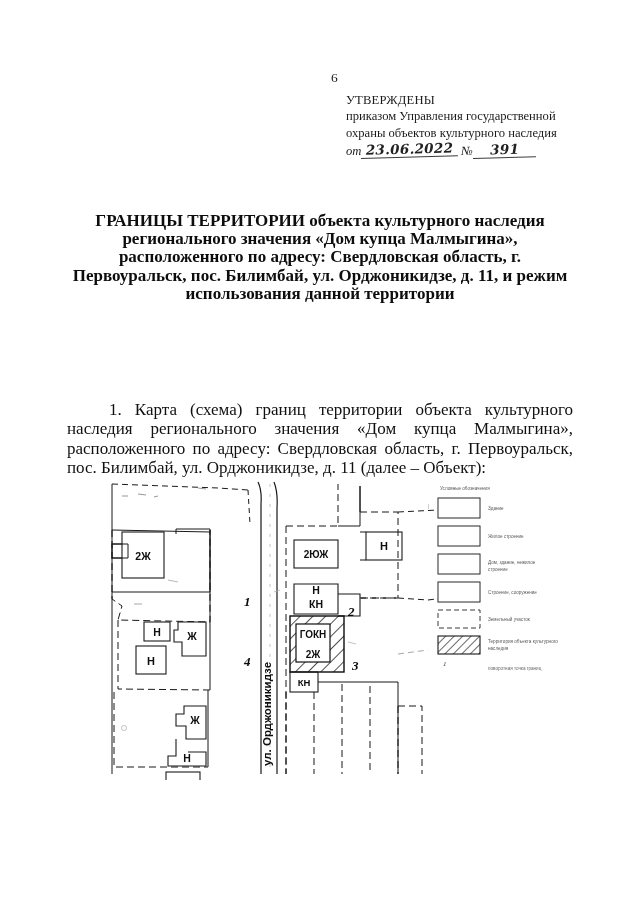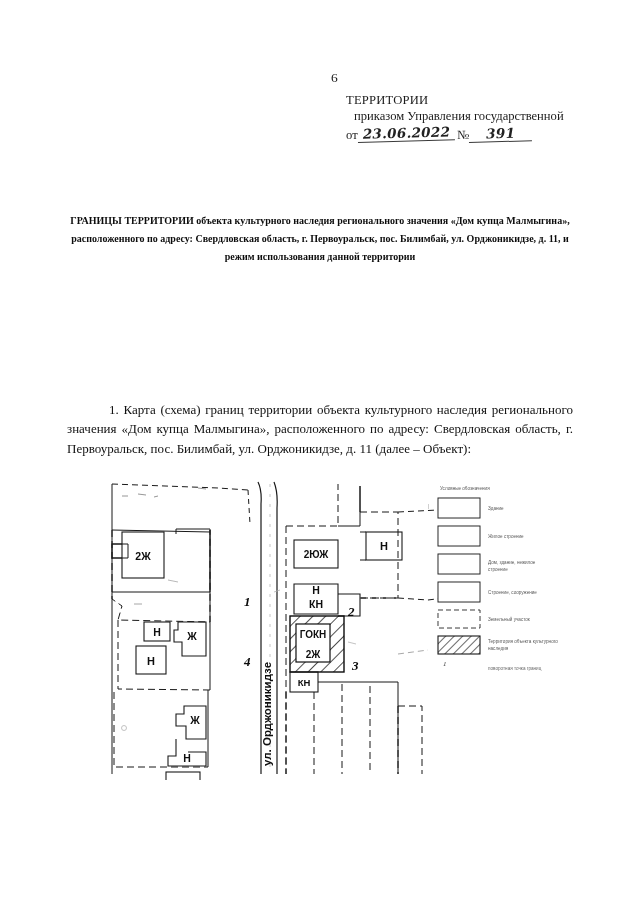--- a/index.html
+++ b/index.html
@@ -34,28 +34,28 @@
     left: 346px;
     top: 92px;
     width: 250px;
     font-size: 12.6px;
     line-height: 16.4px;
     color: #1b1b1b;
   }
   .approval-title {
     letter-spacing: 0.2px;
   }
-  .approval-line { white-space: nowrap; margin-left: 8px; }
+  .approval-line { white-space: nowrap; }
   .approval-signrow {
     margin-top: 1px;
     display: flex;
     align-items: flex-end;
     white-space: nowrap;
   }
-  .sign-label { flex: 0 0 auto; }
+  .sign-label { flex: 0 0 auto; font-style: italic; }
   .sign-hand {
     font-family: "DejaVu Serif", "Liberation Serif", serif;
     font-style: italic;
     font-size: 13.5px;
     font-weight: 600;
     letter-spacing: 0.3px;
     border-bottom: 1px solid #3a3a3a;
     padding: 0 4px 0 5px;
     transform: rotate(-1.6deg);
     transform-origin: left bottom;
@@ -63,42 +63,42 @@
   }
   .sign-hand.date { min-width: 78px; text-align: center; }
   .sign-hand.num  { min-width: 54px; text-align: center; }
   .sign-num-label { padding-left: 3px; }
 
   
   .heading {
     position: absolute;
     text-align: center;
     font-weight: bold;
-    font-size: 10px;
+    font-size: 17px;
     line-height: 18.2px;
     color: #0d0d0d;
   }
   #doc-title {
     left: 70px;
     top: 212px;
     width: 500px;
   }
   #chapter-title {
     left: 58px;
     top: 338px;
     width: 524px;
   }
 
   
   .body-par {
     position: absolute;
     left: 67px;
     top: 400px;
     width: 506px;
-    font-size: 13px;
+    font-size: 17px;
     line-height: 19.4px;
     text-align: justify;
     text-indent: 42px;
     color: #101010;
   }
 
   
   .map-figure {
     position: absolute;
     left: 98px;
@@ -114,22 +114,23 @@
   .map-canvas svg { display: block; }
 </style>
 </head>
 <body>
 
 <div class="page">
 
   <div class="page-number">6</div>
 
   <div class="approval-block">
-    <div class="approval-title">ТЕРРИТОРИИ</div>
+    <div class="approval-title">УТВЕРЖДЕНЫ</div>
     <div class="approval-line">приказом Управления государственной</div>
+    <div class="approval-line">охраны объектов культурного наследия</div>
     <div class="approval-signrow">
       <span class="sign-label">от</span>
       <span class="sign-hand date">23.06.2022</span>
       <span class="sign-label sign-num-label">№</span>
       <span class="sign-hand num">391</span>
     </div>
   </div>
 
   <div class="heading" id="doc-title">ГРАНИЦЫ ТЕРРИТОРИИ объекта культурного наследия регионального значения «Дом купца Малмыгина», расположенного по адресу: Свердловская область, г. Первоуральск, пос. Билимбай, ул. Орджоникидзе, д. 11, и режим использования данной территории</div>
 

